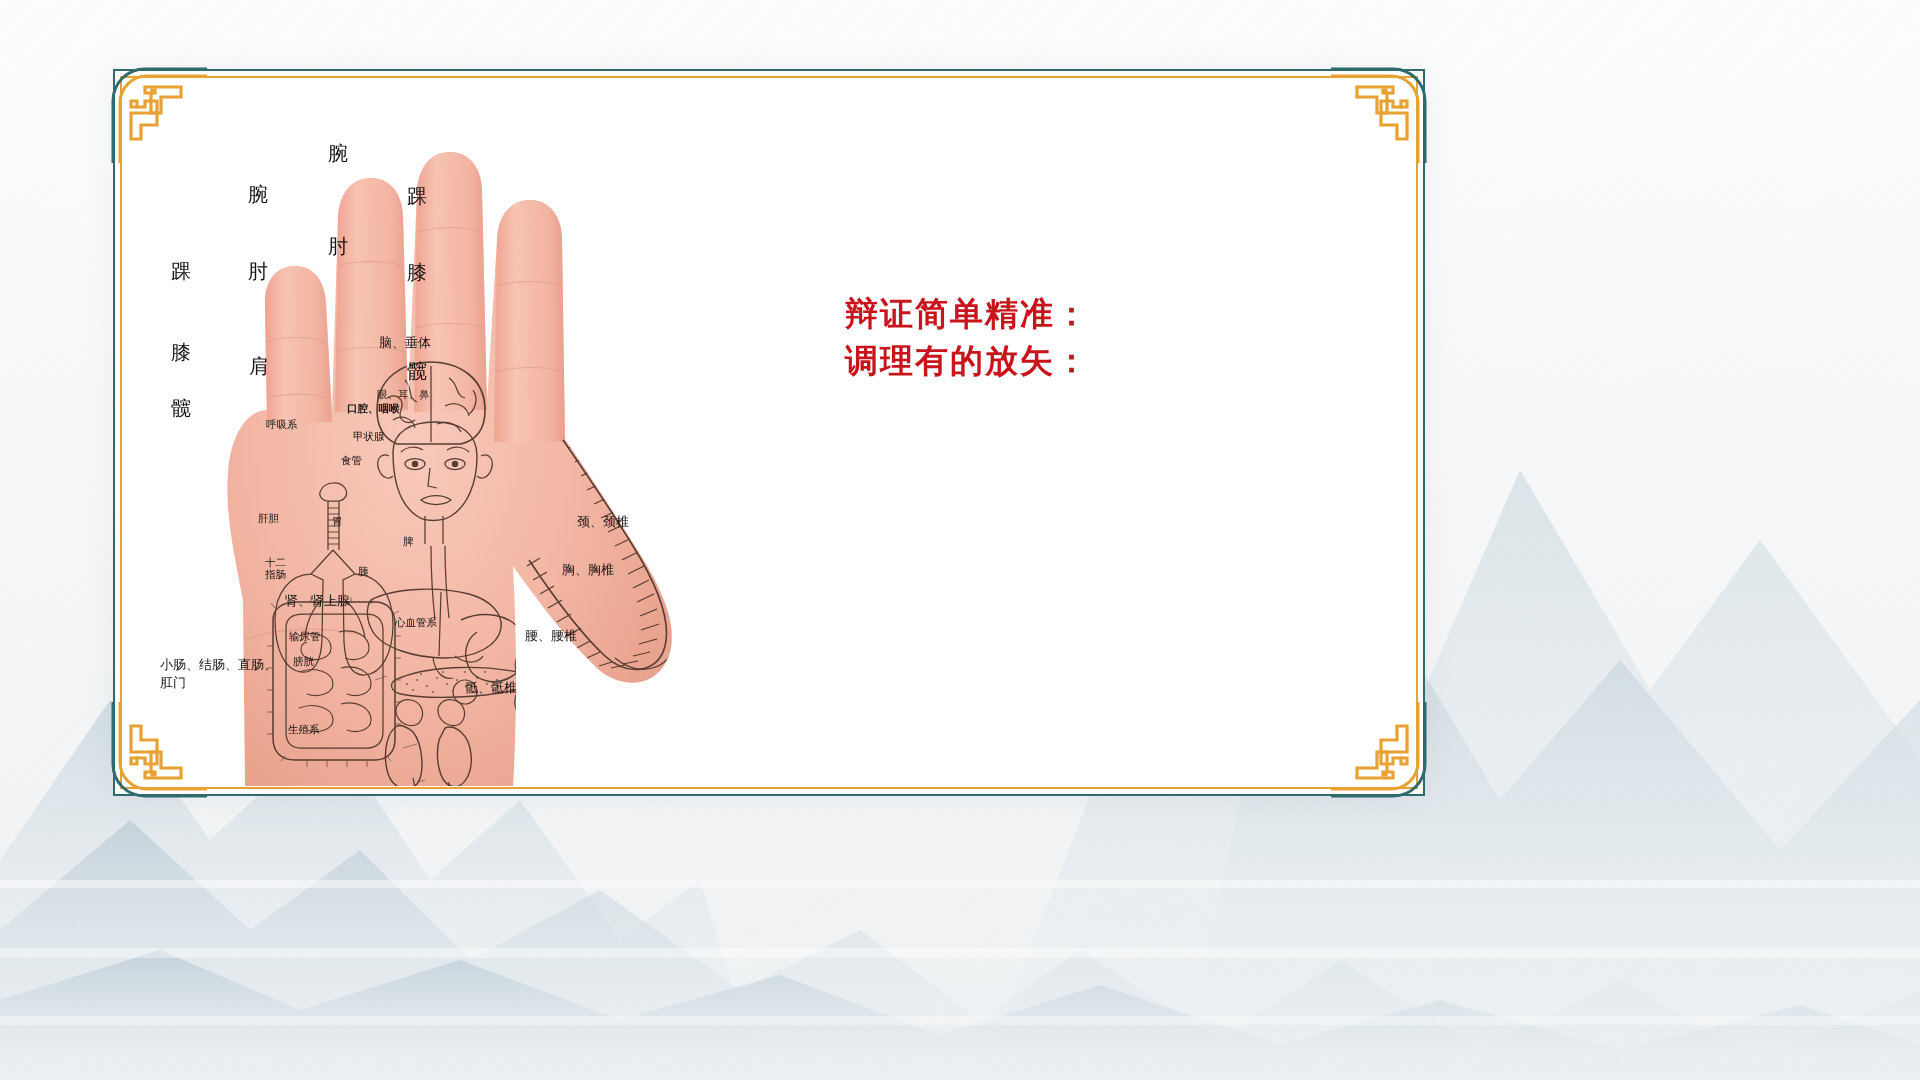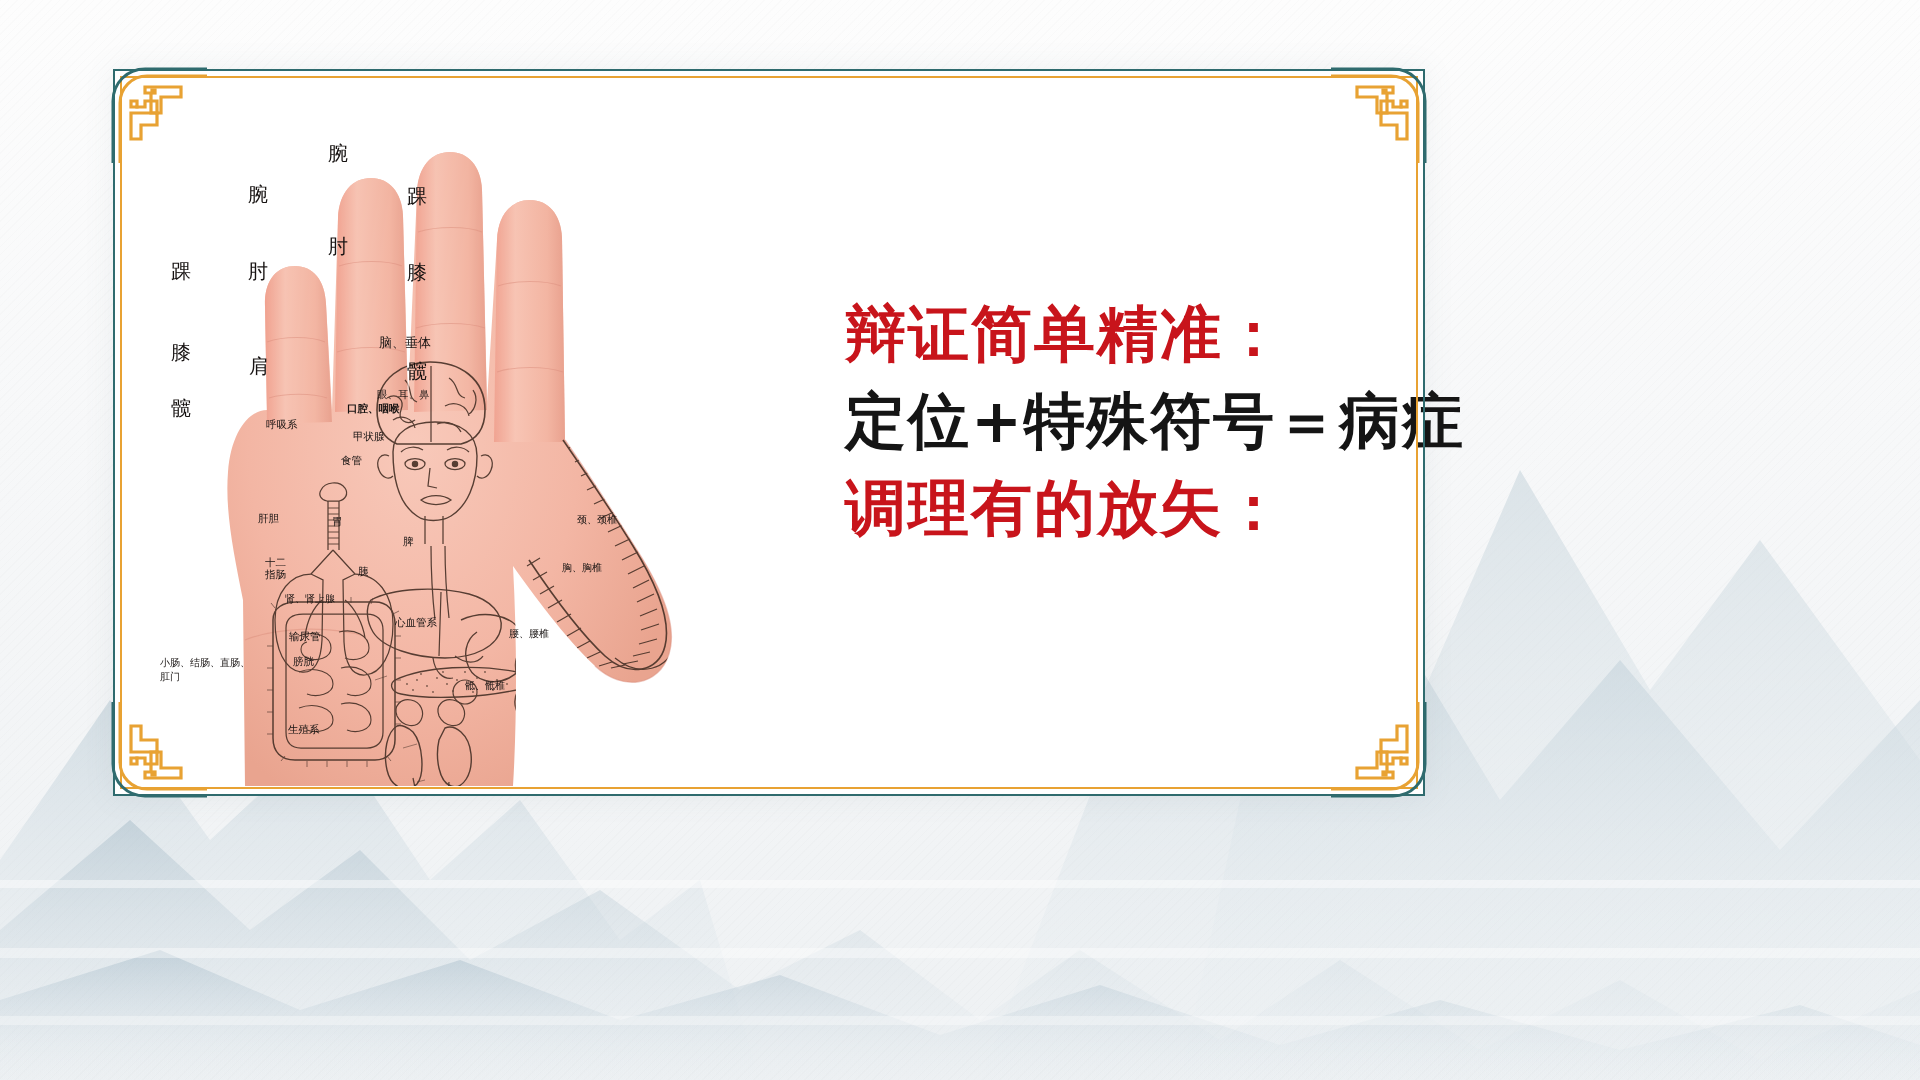--- a/index.html
+++ b/index.html
@@ -58,30 +58,30 @@
     color:#171312;
     font-family:"DejaVu Sans","Liberation Sans",sans-serif;
     white-space:nowrap;
     line-height:1.18;
     text-align:center;
     z-index:4;
   }
   .hl-big  { font-size:20px; font-weight:400; letter-spacing:.5px; }
   .hl-mid  { font-size:13px;margin-top:20px; }
   .hl-sm   { font-size:10.5px; }
-  .hl-xs   { font-size:10px; }
+  .hl-xs   { font-size:13px; }
 
   
   #text-panel {
     position:absolute; left:845px; top:290px; width:580px; z-index:4;
   }
   .tline {
     font-family:"DejaVu Sans","Liberation Sans",sans-serif;
     font-weight:bold;
-    font-size:61px;
+    font-size:33px;
     line-height:1.43;
     letter-spacing:2px;
     white-space:nowrap;
   }
   .tline.red   { color:#c8141b; }
   .tline.black { color:#151515; }
 </style>
 </head>
 <body>
 
@@ -377,27 +377,26 @@
   <div class="hlabel hl-xs" style="left:160px; top:513px;">肾、肾上腺</div>
   <div class="hlabel hl-sm" style="left:270px; top:536px;text-align:right;">心血管系</div>
   <div class="hlabel hl-sm" style="left:164px; top:550px;">输尿管</div>
   <div class="hlabel hl-sm" style="left:168px; top:575px;">膀胱</div>
   <div class="hlabel hl-xs" style="left:35px;  top:576px; white-space:pre-line; text-align:left; line-height:1.35;">小肠、结肠、直肠、
 肛门</div>
   <div class="hlabel hl-sm" style="left:163px; top:643px;">生殖系</div>
 
   <div class="hlabel hl-xs" style="left:452px; top:434px;">颈、颈椎</div>
   <div class="hlabel hl-xs" style="left:437px; top:482px;">胸、胸椎</div>
-  <div class="hlabel hl-xs" style="left:384px; top:548px;">腰、腰椎</div>
+  <div class="hlabel hl-xs" style="left:400px; top:548px;">腰、腰椎</div>
   <div class="hlabel hl-xs" style="left:340px; top:600px;">骶、骶椎</div>
 </div>
 
 <div id="text-panel">
   <div class="tline red">辩证简单精准：</div>
-  <div class="tline black">定位+特殊符号＝病症</div>
   <div class="tline red">调理有的放矢：</div>
 </div>
 
 <div id="frame">
   <div class="line-teal"></div>
   <div class="line-gold"></div>
 
   <svg class="corner tl" viewBox="0 0 96 96">
     <path d="M2,96 L2,34 C2,16 16,2 34,2 L96,2" fill="none" stroke="#2f6b6e" stroke-width="3"></path>
     <path d="M9,96 L9,36 C9,21 21,9 36,9 L96,9" fill="none" stroke="#e8a233" stroke-width="3"></path>

